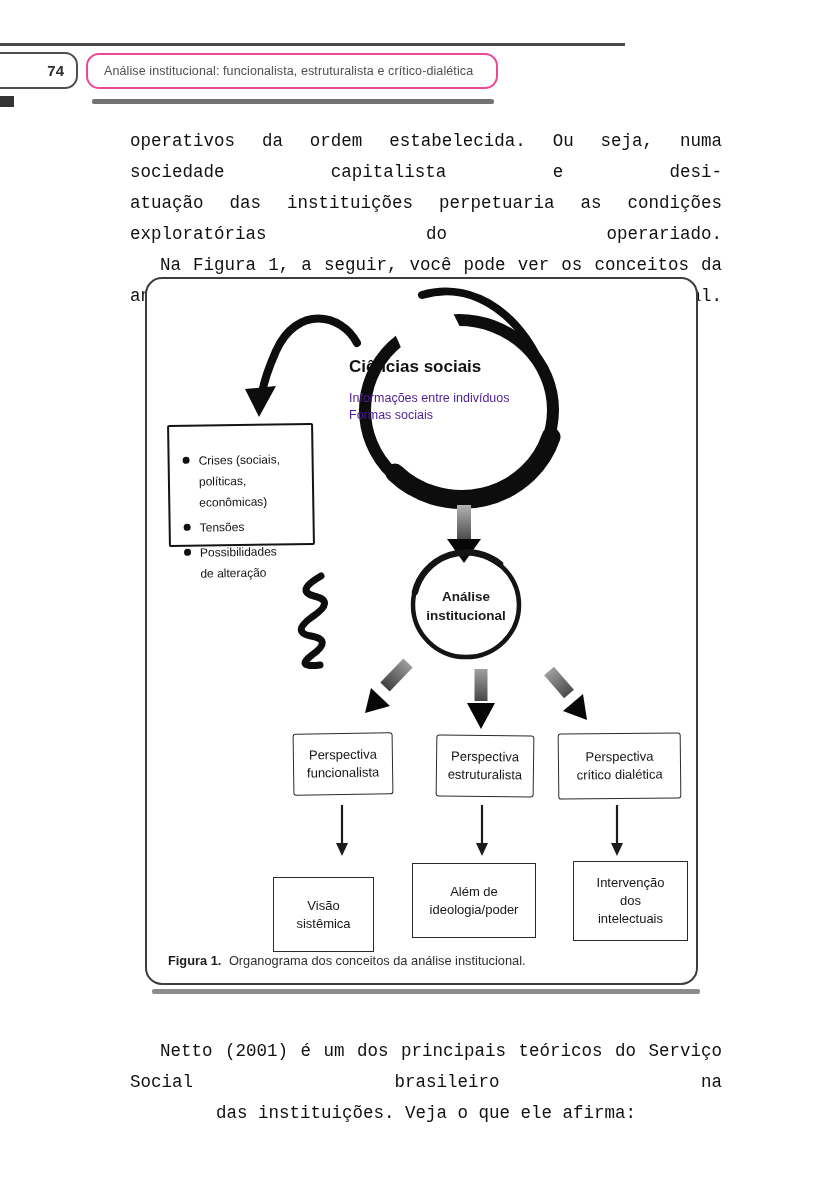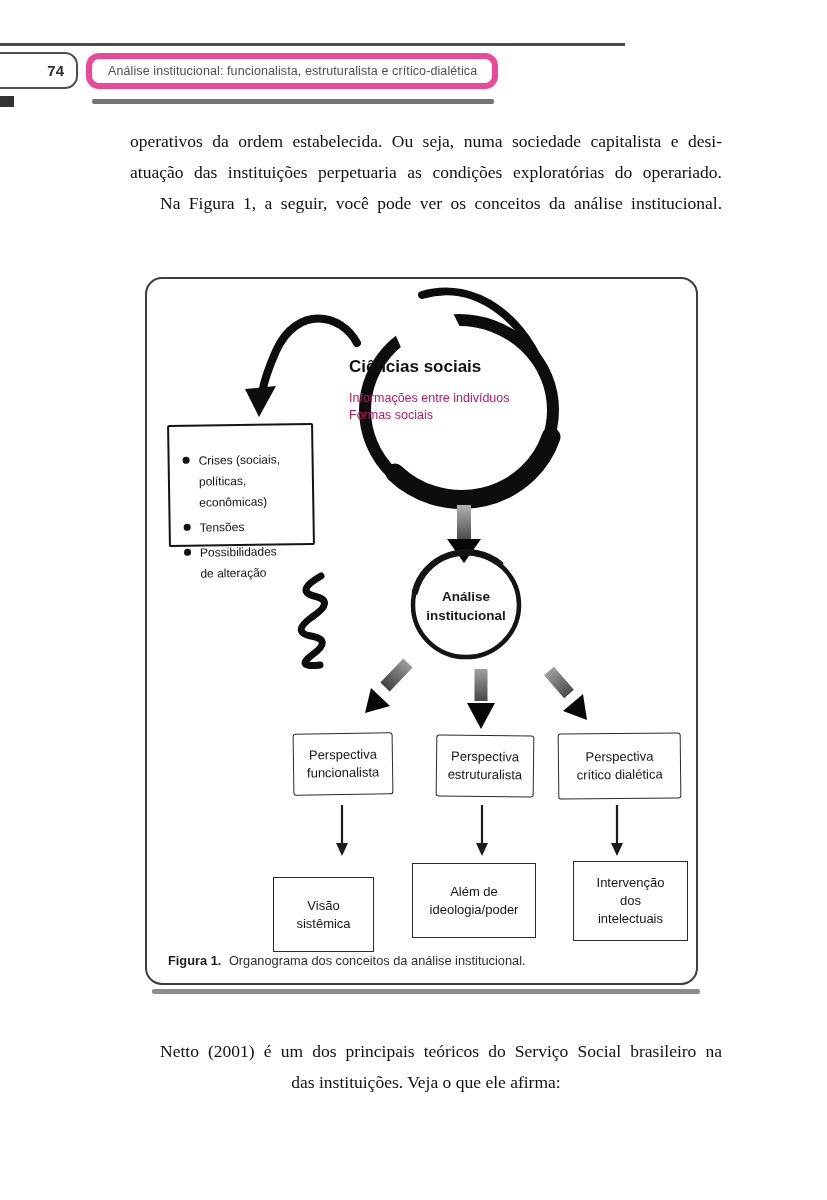--- a/index.html
+++ b/index.html
@@ -7,44 +7,44 @@
         font-family:"Liberation Sans",sans-serif;color:#141414;}
   .abs{position:absolute;}
 
   
   .top-rule{left:0;top:43px;width:625px;height:3px;background:#4a4a4a;}
   .spine-mark{left:0;top:96px;width:14px;height:11px;background:#333;}
   .pagenum-box{left:-22px;top:52px;width:100px;height:37px;border:2.5px solid #4f4f4f;
                border-radius:13px;background:#fff;display:flex;align-items:center;
                justify-content:flex-end;padding-right:12px;box-sizing:border-box;}
   .pagenum-box span{font-size:15px;font-weight:bold;color:#2e2e2e;}
-  .title-box{left:86px;top:53px;width:412px;height:36px;border:6px solid #ec4899;
+  .title-box{left:86px;top:53px;width:412px;height:36px;border:2px solid #ec4899;
              border-radius:13px;background:#fff;display:flex;align-items:center;
              padding-left:16px;box-sizing:border-box;}
   .title-box span{font-size:12.5px;color:#4f4f4f;letter-spacing:.1px;}
   .title-shadow{left:92px;top:99px;width:402px;height:4.5px;background:#737373;border-radius:2px;}
 
   
   .serif{font-family:"Liberation Serif",serif;font-size:17.5px;line-height:31px;color:#101010;}
-  .textblock{width:592px;}
+  .textblock{width:592px;font-family:Liberation Mono, monospace;}
   .jline{text-align:justify;text-align-last:justify;}
   .jline-left{text-align:center;}
   .indent{text-indent:30px;}
 
   
   .fig-frame{left:145px;top:277px;width:553px;height:708px;border:2.5px solid #3d3d3d;
              border-radius:17px;background:#fff;box-sizing:border-box;}
   .fig-shadow{left:152px;top:989px;width:548px;height:4.5px;background:#8c8c8c;border-radius:2px;}
   .fig-layer{left:145px;top:277px;width:553px;height:708px;}
   .fig-layer svg{position:absolute;left:0;top:0;}
 
   
   .circle-text{left:204px;top:80px;width:220px;text-align:left;}
   .circle-text .t{font-size:17px;font-weight:bold;color:#111;margin-bottom:13px;}
-  .circle-text .s{font-size:12.5px;color:#be185d;line-height:17px;}
+  .circle-text .s{font-size:12.5px;color:#4c1d95;line-height:17px;}
   .analysis-text{left:251px;top:310px;width:140px;text-align:center;font-size:13.5px;
                  color:#1a1a1a;line-height:19px;font-weight:bold;}
 
   
   .crisis-box{left:23px;top:147px;width:146px;height:122px;border:2.8px solid #141414;
               border-radius:2px;transform:rotate(-0.9deg);box-sizing:border-box;
               padding:24px 4px 0 13px;}
   .crisis-box .row{display:flex;margin-bottom:4px;}
   .crisis-box .dot{width:7px;height:7px;border-radius:50%;background:#111;
                    margin:6px 9px 0 0;flex:none;}

